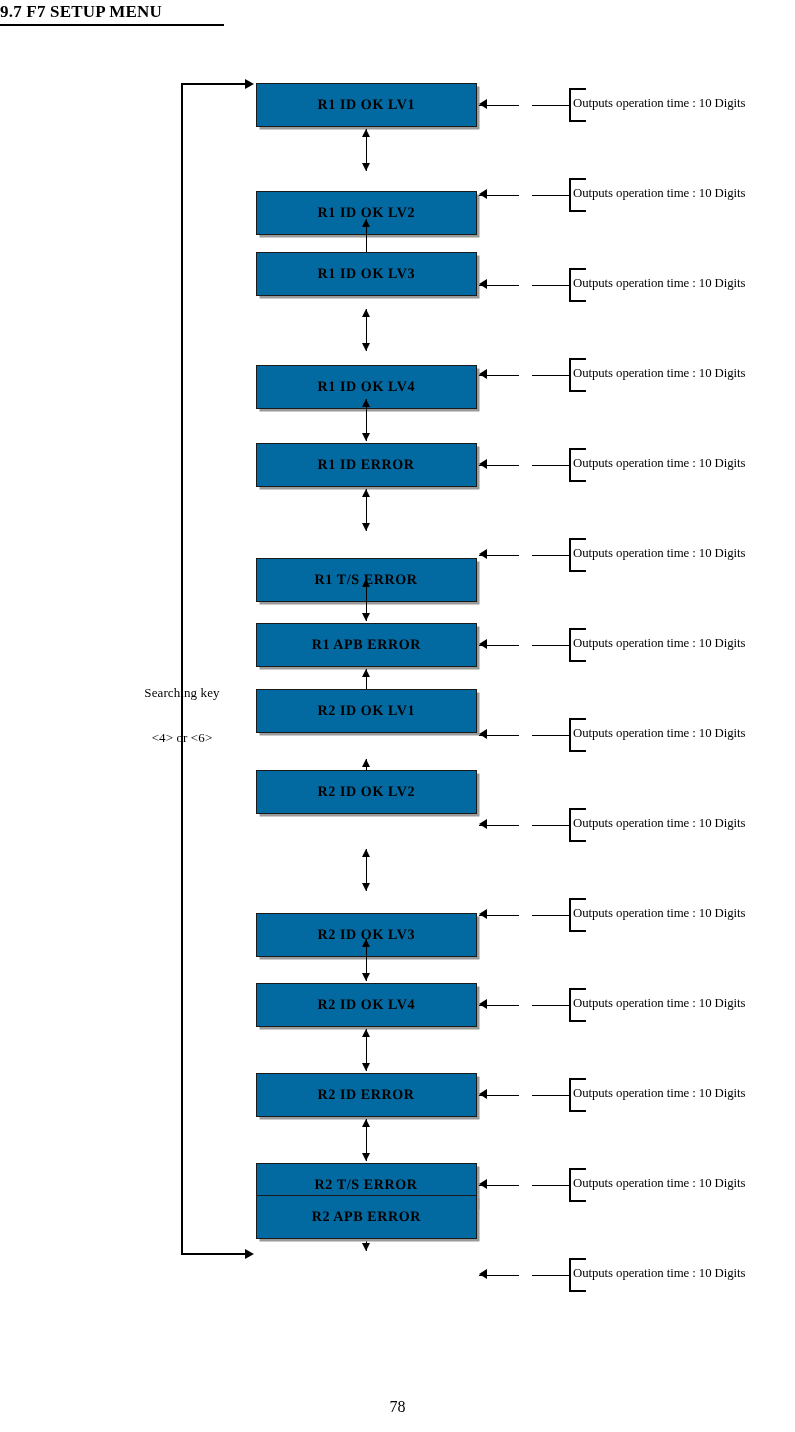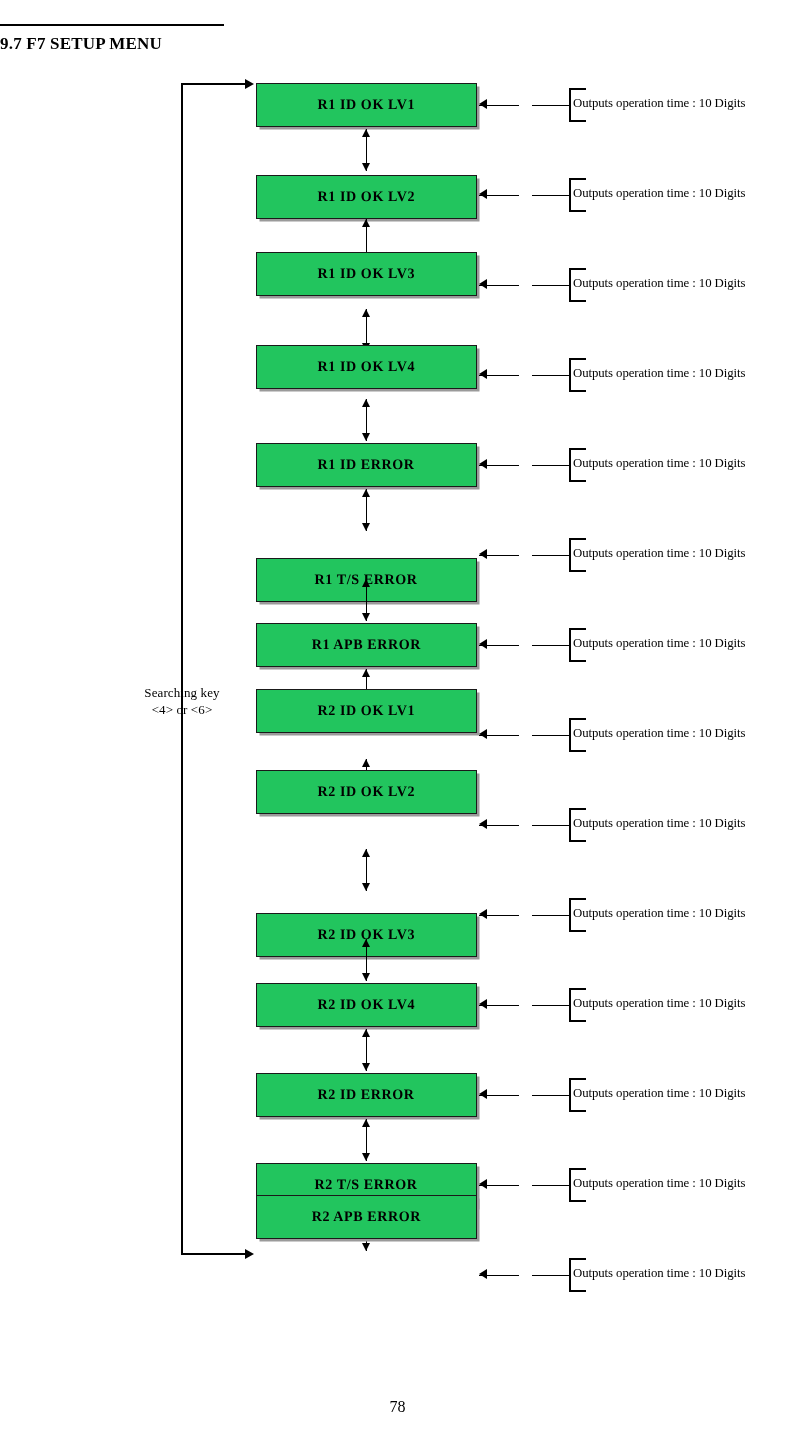--- a/index.html
+++ b/index.html
@@ -16,21 +16,20 @@
   }
 
   
   #page-title {
     position: absolute;
     left: 0px; top: 2px;
     font-size: 17px;
     font-weight: bold;
     letter-spacing: 0.2px;
     white-space: nowrap;
-    margin-top: 32px;
   }
   #page-title-underline {
     position: absolute;
     left: 0px; top: 24px;
     width: 224px; height: 2px;
     background: #000;
   }
 
   
   #diagram {
@@ -38,21 +37,21 @@
     left: 0; top: 0;
     width: 795px; height: 1370px;
   }
 
   
   .state-box {
     position: absolute;
     left: 256px;
     width: 221px;
     height: 44px;
-    background: #22c55e;
+    background: #0369a1;
     border: 1.6px solid #1a1a1a;
     box-shadow: 3px 3px 0 -0.5px #9a9a9a;
     display: flex;
     align-items: center;
     justify-content: center;
   }
   .state-box .label {
     font-family: "Liberation Serif", "DejaVu Serif", serif;
     font-size: 14.5px;
     font-weight: 600;
@@ -158,21 +157,21 @@
   #searching-key {
     position: absolute;
     left: 112px; top: 684px;
     width: 140px;
     text-align: center;
     font-family: "Liberation Serif", "DejaVu Serif", serif;
     font-size: 13px;
     line-height: 17px;
     letter-spacing: 0.1px;
   }
-  #searching-key .line2 { display: block; }
+  #searching-key .line2 { display: block; margin-top: 28px; }
 
   
   #page-number {
     position: absolute;
     left: 0; top: 1398px;
     width: 795px;
     text-align: center;
     font-size: 16px;
   }
 </style>
@@ -204,21 +203,21 @@
         <div class="head up"></div>
         <div class="head down"></div>
       </div>
       <div class="callout" style="left:479px;top:85px;width:316px">
         <div class="arrow-head"></div>
         <div class="arrow-line"></div>
         <div class="link-line"></div>
         <div class="bracket"></div>
         <div class="note">Outputs operation time : 10 Digits</div>
       </div>
-      <div class="state-box" style="top:175px">
+      <div class="state-box" style="top:191px">
         <span class="label">R1 ID OK LV2</span>
       </div>
       <div class="connector" style="top:219px;height:42px">
         <div class="stem"></div>
         <div class="head up"></div>
         <div class="head down"></div>
       </div>
       <div class="callout" style="left:479px;top:175px;width:316px">
         <div class="arrow-head"></div>
         <div class="arrow-line"></div>
@@ -234,21 +233,21 @@
         <div class="head up"></div>
         <div class="head down"></div>
       </div>
       <div class="callout" style="left:479px;top:265px;width:316px">
         <div class="arrow-head"></div>
         <div class="arrow-line"></div>
         <div class="link-line"></div>
         <div class="bracket"></div>
         <div class="note">Outputs operation time : 10 Digits</div>
       </div>
-      <div class="state-box" style="top:345px">
+      <div class="state-box" style="top:365px">
         <span class="label">R1 ID OK LV4</span>
       </div>
       <div class="connector" style="top:399px;height:42px">
         <div class="stem"></div>
         <div class="head up"></div>
         <div class="head down"></div>
       </div>
       <div class="callout" style="left:479px;top:355px;width:316px">
         <div class="arrow-head"></div>
         <div class="arrow-line"></div>

